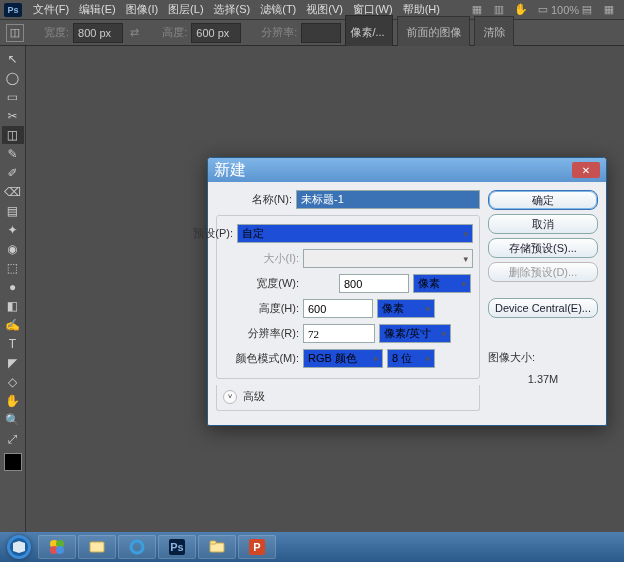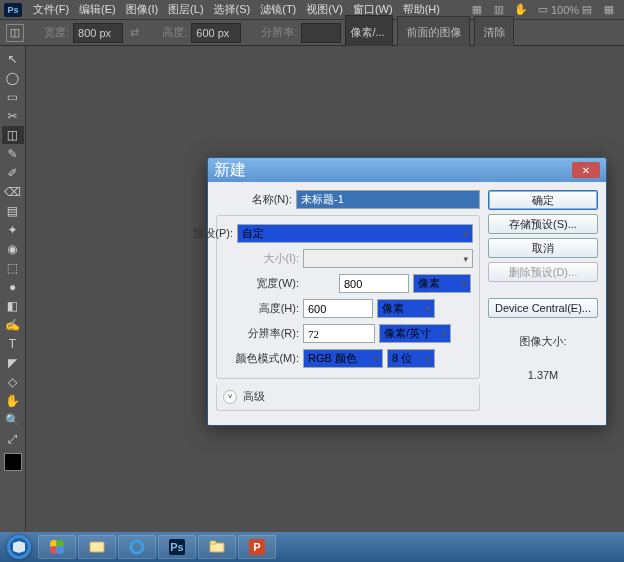--- a/index.html
+++ b/index.html
@@ -34,25 +34,25 @@
 .row .lbl.dis{color:#999}
 .row input[type=text]{height:19px;border:1px solid #9aa;padding:0 4px;background:#fff}
 .row input.hl{background:#3a72b5;color:#fff}
 .row .combo{height:19px;border:1px solid #9aa;background:#1d4ed8;display:flex;align-items:center;padding:0 4px;flex:1;position:relative}
 .row .combo::after{content:"▾";position:absolute;right:4px;color:#555;font-size:9px}
 .row .combo.sm{flex:0 0 58px}
 .fieldset{border:1px solid #c8ccd0;border-radius:3px;padding:8px 6px 4px 6px;margin-bottom:6px;position:relative}
 .fieldset.nob{border-top:none;border-radius:0 0 3px 3px;padding-top:2px}
 .advhdr{display:flex;align-items:center;gap:6px;color:#333;padding:2px 0}
 .advhdr .chev{width:14px;height:14px;border:1px solid #bbb;border-radius:7px;display:flex;align-items:center;justify-content:center;font-size:8px;background:#fafafa}
-.btn2{height:20px;border:1px solid #8aa;background:linear-gradient(#fdfdfd,#e4ecf2);border-radius:2px;display:flex;align-items:center;justify-content:center;color:#223;cursor:default}
+.btn2{height:20px;border:1px solid #8aa;background:linear-gradient(#fdfdfd,#e4ecf2);border-radius:8px;display:flex;align-items:center;justify-content:center;color:#223;cursor:default}
 .btn2.primary{border:1px solid #3a72b5;box-shadow:0 0 0 1px #7fb6e8 inset}
 .btn2.dis{color:#999;border-color:#bbb}
-.sizelbl{text-align:center;color:#333;margin-top:12px}
-.sizeval{text-align:center;color:#333;margin-top:16px}
+.sizelbl{text-align:left;color:#333;margin-top:28px}
+.sizeval{text-align:center;color:#333;margin-top:4px}
 .taskbar{position:absolute;left:0;right:0;bottom:0;height:30px;background:linear-gradient(#4f7fb0,#2a5a8a);display:flex;align-items:center;padding:0 2px;gap:2px}
 .taskbar .orb{width:34px;height:26px;display:flex;align-items:center;justify-content:center}
 .taskbar .orb svg{filter:drop-shadow(0 0 2px rgba(0,0,0,.4))}
 .taskbar .tb{width:38px;height:24px;background:rgba(255,255,255,.1);border:1px solid rgba(255,255,255,.15);display:flex;align-items:center;justify-content:center;border-radius:2px}
 </style>
 </head>
 <body>
 
 <div class="menubar">
   <div class="ps">Ps</div>
@@ -160,22 +160,22 @@
       </div>
       <div class="fieldset nob">
         <div class="advhdr">
           <span class="chev">˅</span>
           <span>高级</span>
         </div>
       </div>
     </div>
     <div class="rcol">
       <div class="btn2 primary">确定</div>
+      <div class="btn2">取消</div>
       <div class="btn2">存储预设(S)...</div>
-      <div class="btn2">取消</div>
       <div class="btn2 dis">删除预设(D)...</div>
       <div style="height:8px"></div>
       <div class="btn2">Device Central(E)...</div>
       <div class="sizelbl">图像大小:</div>
       <div class="sizeval">1.37M</div>
     </div>
   </div>
 </div>
 
 <div class="taskbar">

